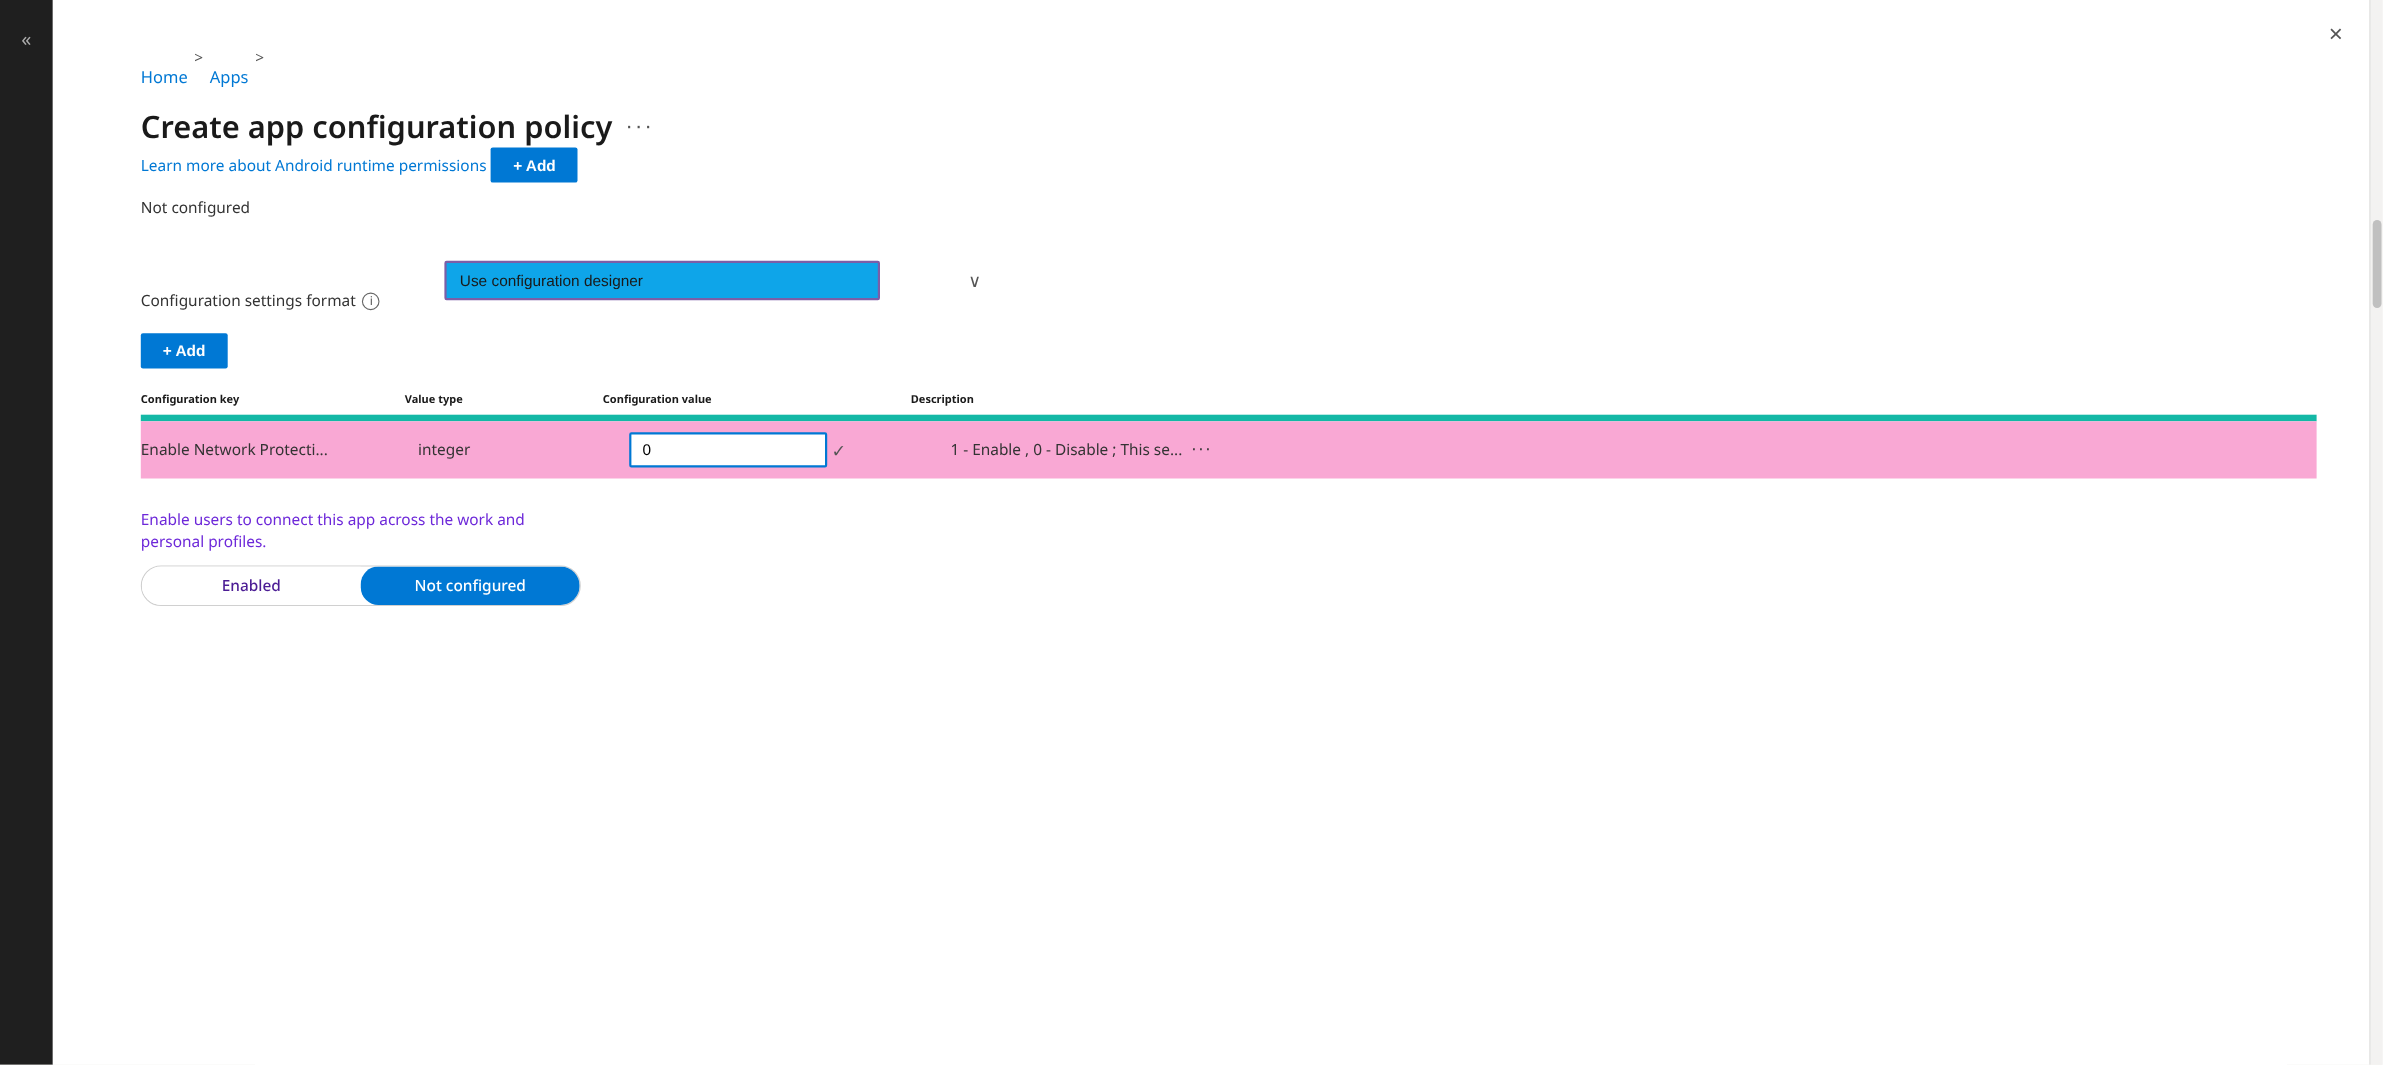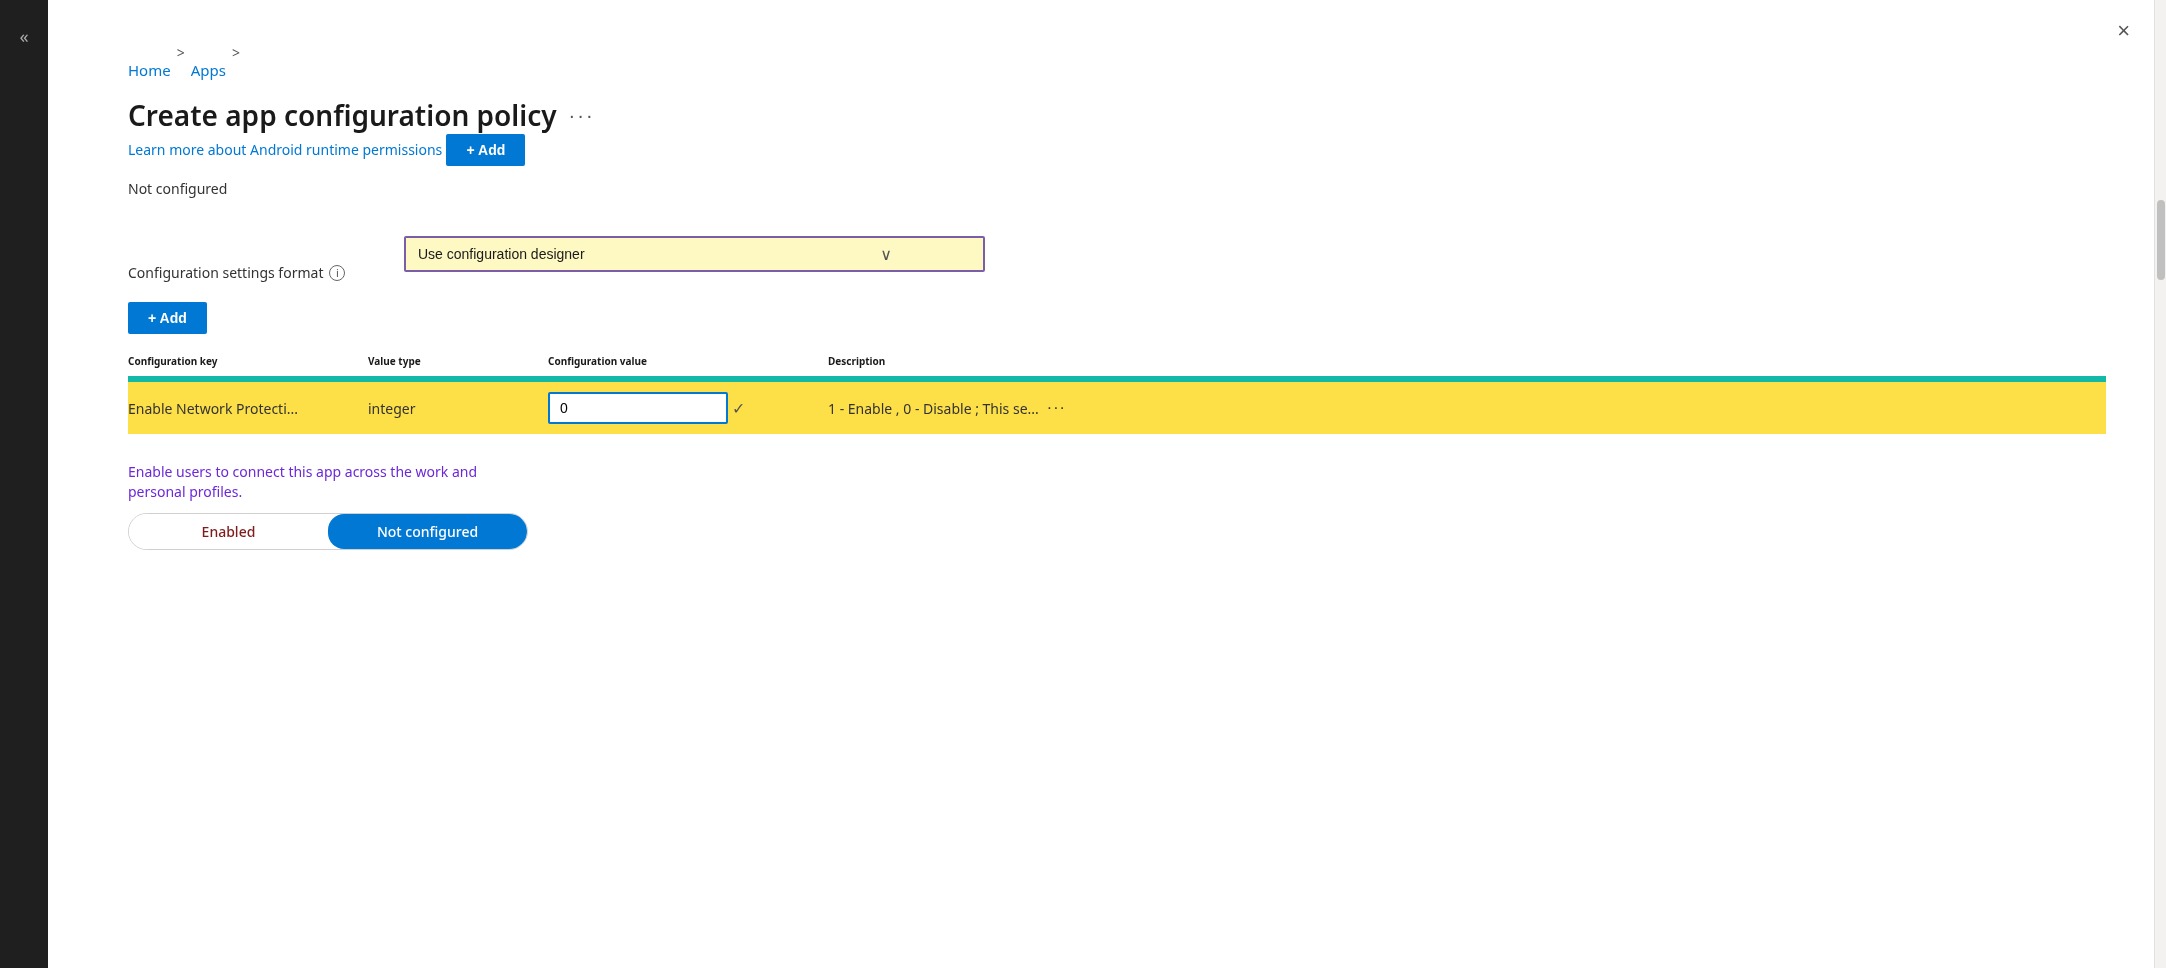--- a/index.html
+++ b/index.html
@@ -176,27 +176,27 @@
       width: 16px;
       height: 16px;
       border-radius: 50%;
       border: 1px solid #666;
       font-size: 11px;
       color: #555;
       cursor: default;
     }
 
     .select-dropdown {
-      width: 581px;
+      width: 396px;
       padding: 8px 40px 8px 12px;
       font-size: 14px;
       border: 2px solid #7b5ea7;
       border-radius: 2px;
       appearance: none;
-      background: #fef9c3;
+      background: #0ea5e9;
       cursor: pointer;
       position: relative;
       color: #1a1a1a;
     }
 
     .select-wrapper {
       position: relative;
       width: 500px;
     }
 
@@ -229,24 +229,25 @@
       border-bottom: 6px solid #14b8a6;
       font-size: 10px;
       font-weight: 700;
       color: #1a1a1a;
     }
 
     .table-row {
       display: grid;
       grid-template-columns: 240px 180px 280px 1fr;
       padding: 10px 0;
-      background: #fde047;
+      background: #f9a8d4;
       align-items: center;
       font-size: 14px;
       color: #333;
+      gap: 12px;
     }
 
     .config-value-cell {
       display: flex;
       align-items: center;
       gap: 4px;
     }
 
     .config-value-input {
       width: 180px;
@@ -310,21 +311,21 @@
       flex: 1;
       padding: 8px 0;
       text-align: center;
       font-size: 14px;
       cursor: pointer;
       font-weight: 500;
     }
 
     .toggle-option.inactive {
       background: #fff;
-      color: #7f1d1d;
+      color: #4c1d95;
     }
 
     .toggle-option.active {
       background: #0078d4;
       color: #fff;
       border-radius: 16px;
     }
 
     .right-edge {
       width: 16px;

